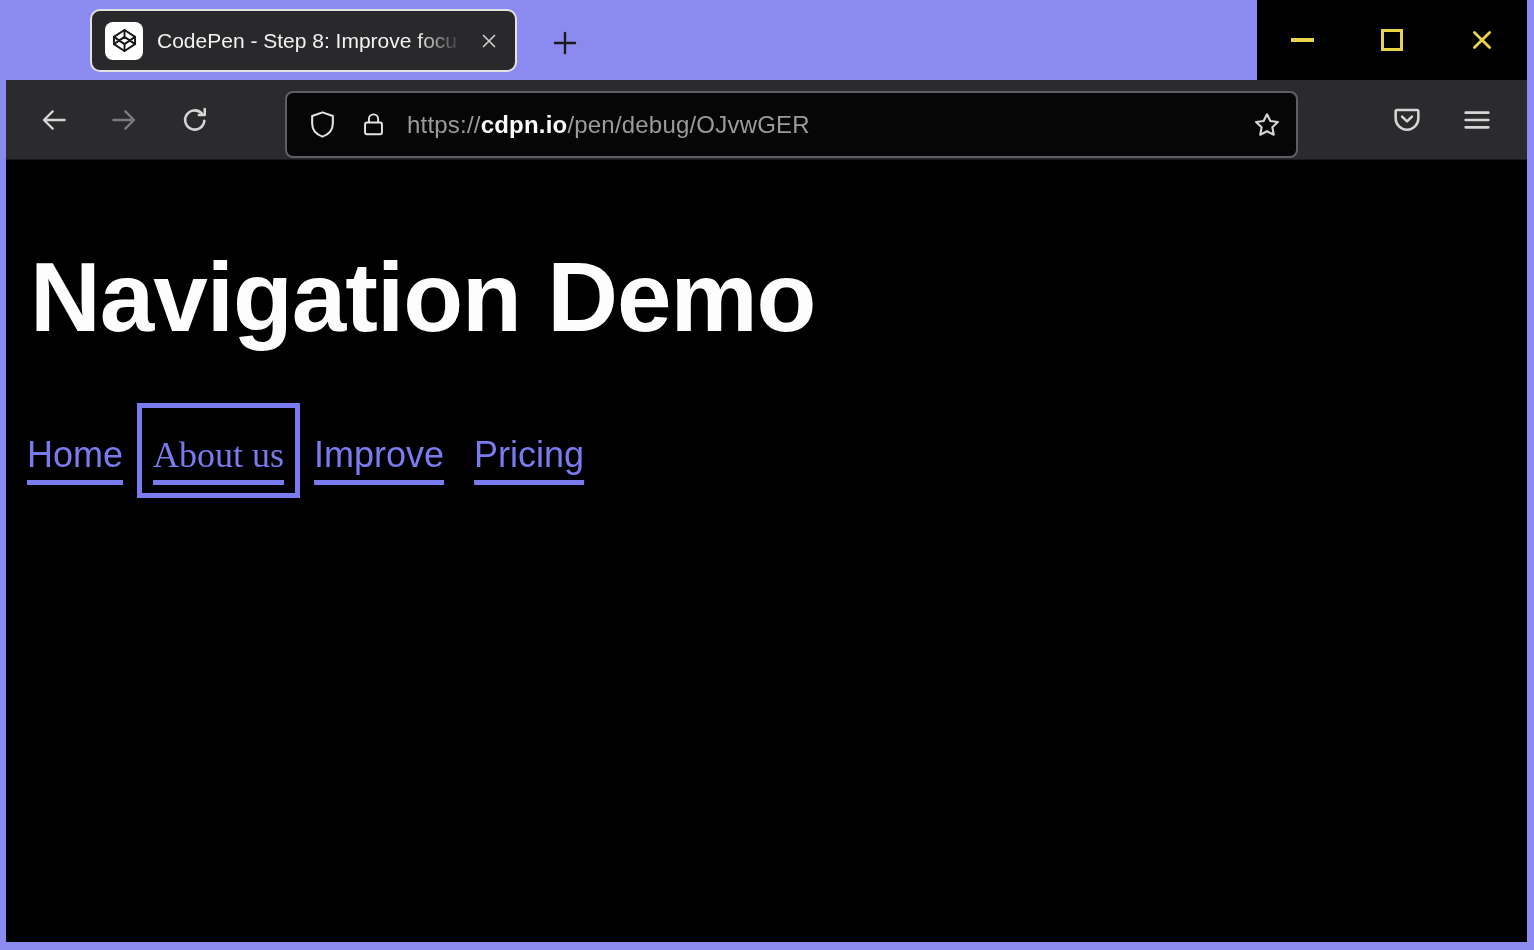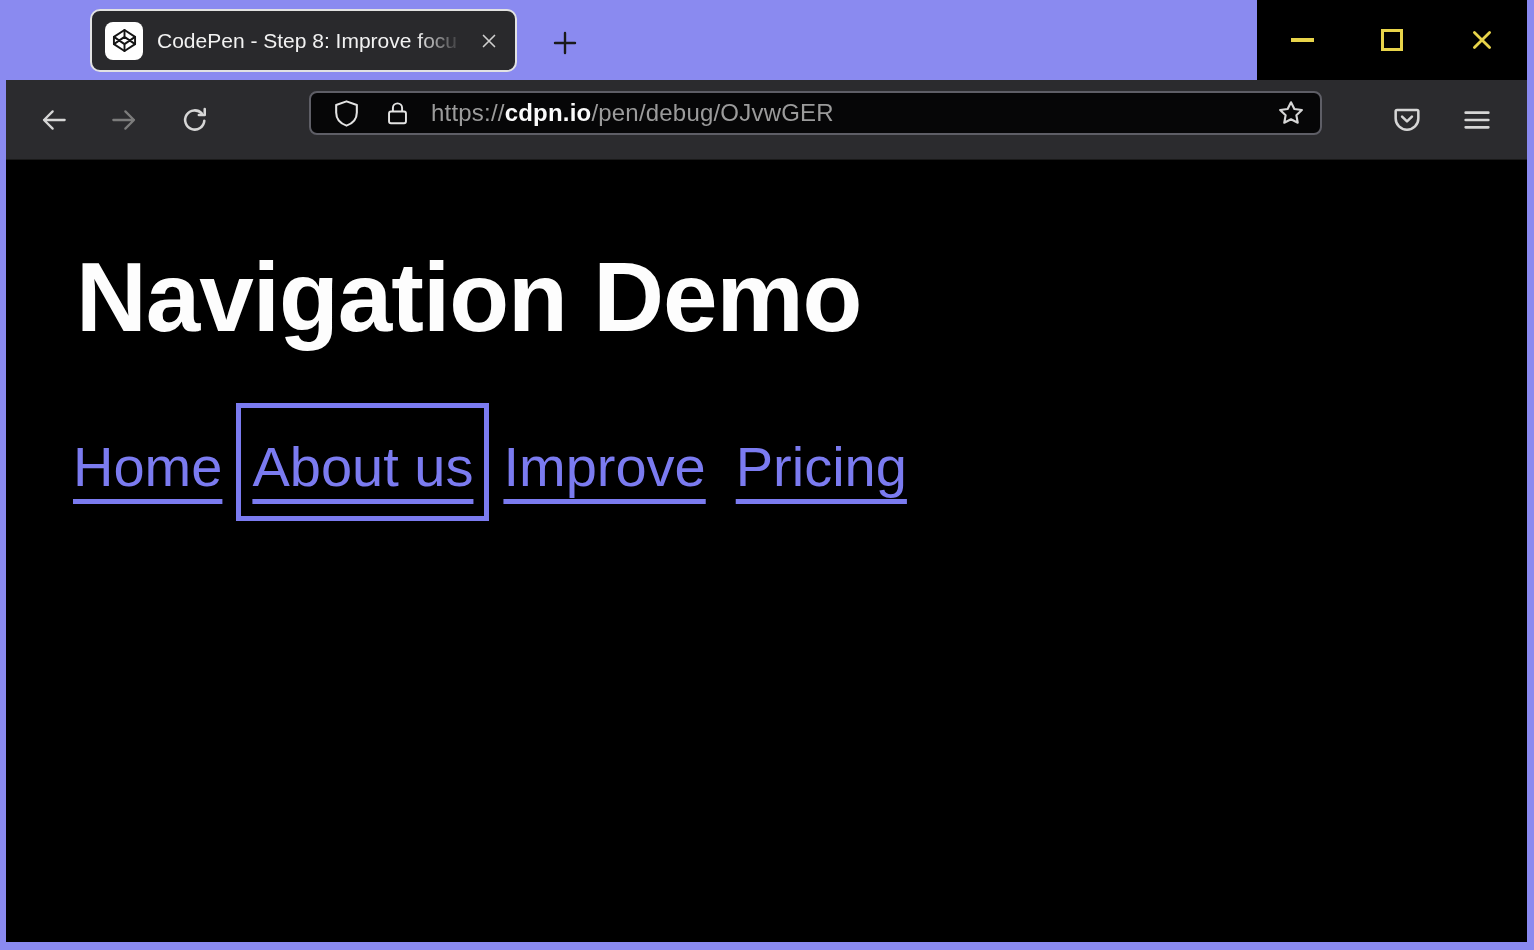--- a/index.html
+++ b/index.html
@@ -91,22 +91,22 @@
     display: grid; place-items: center; border-radius: 4px;
   }
   .tool-btn svg { width: 32px; height: 32px; }
   .btn-back    { left: 26px; }
   .btn-forward { left: 96px; }
   .btn-reload  { left: 167px; }
   .btn-pocket  { left: 1379px; }
   .btn-menu    { left: 1449px; }
 
   .urlbar {
-    position: absolute; left: 303px; top: 11px;
-    width: 1013px; height: 44px;
+    position: absolute; left: 279px; top: 11px;
+    width: 1013px; height: 67px;
     background: #060607;
     border: 2px solid #5e5e66;
     border-radius: 8px;
     display: flex; align-items: center;
     padding: 0 8px 0 20px;
     cursor: text;
   }
   .urlbar .icon { flex: none; display: grid; place-items: center; }
   .icon-shield svg { width: 31px; height: 31px; }
   .icon-lock   svg { width: 29px; height: 29px; margin-left: 21px; }
@@ -121,40 +121,39 @@
     background: none; border: none; cursor: pointer;
     display: grid; place-items: center;
   }
   .star-btn svg { width: 30px; height: 30px; }
 
   
   .content {
     flex: 1 1 auto;
     background: #000;
     overflow: hidden;
-    padding-left: 46px;
   }
   .page-title {
     margin: 81px 0 0 24px;
     font-size: 98px; font-weight: 700; line-height: 1.15;
     color: #fdfdfd; letter-spacing: -1px;
   }
   .page-nav { margin: 54px 0 0 10px; }
   .nav-link {
     display: inline-block;
     padding: 26px 11px 17px 11px;
     margin-right: 8px;
-    font-size: 56px;
+    font-size: 36px;
     color: #7b7bf0;
     text-decoration: underline;
     text-decoration-thickness: 5px;
     text-underline-offset: 13px;
     cursor: pointer;
   }
-  .nav-link.focused { outline: 5px solid #7b7bf0; }
+  .nav-link.focused { outline: 5px solid #7b7bf0; font-family: Liberation Serif, serif; }
 </style>
 </head>
 <body>
 
 <div class="window">
 
   <div class="tabbar">
 
     <div class="tab">
       <span class="favicon">

